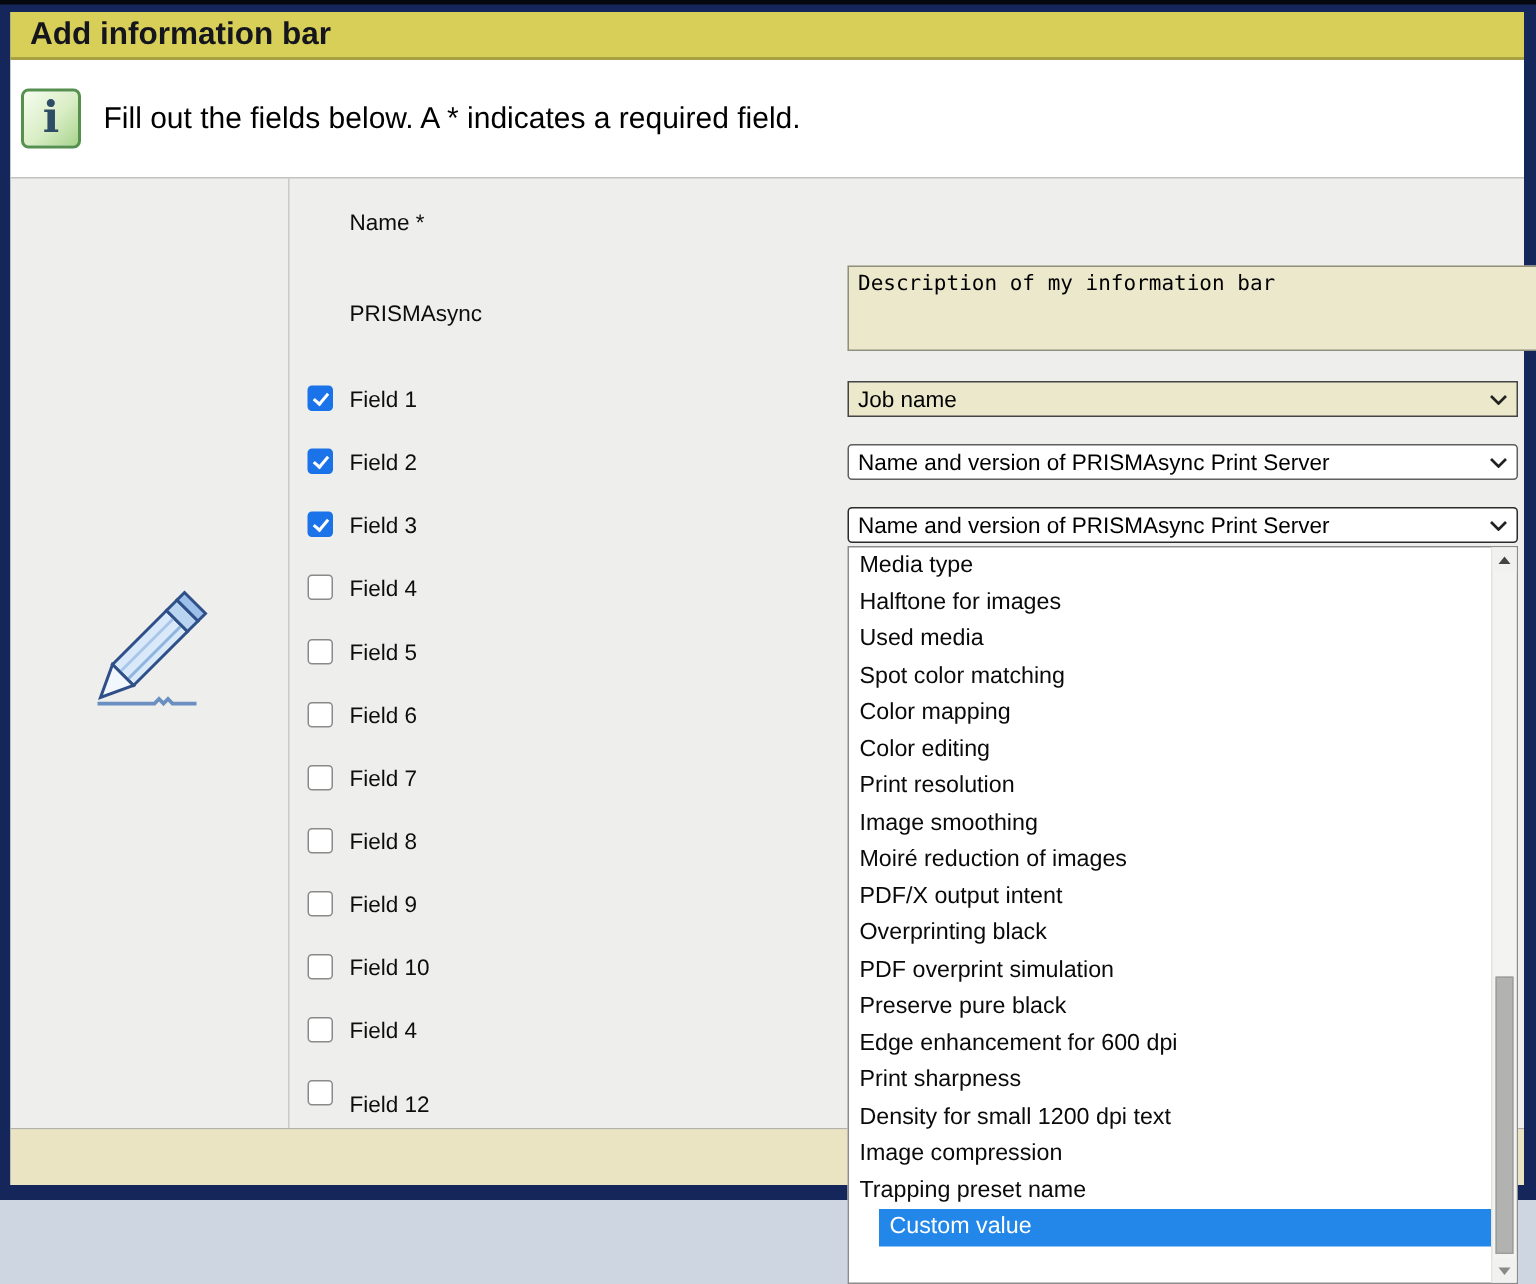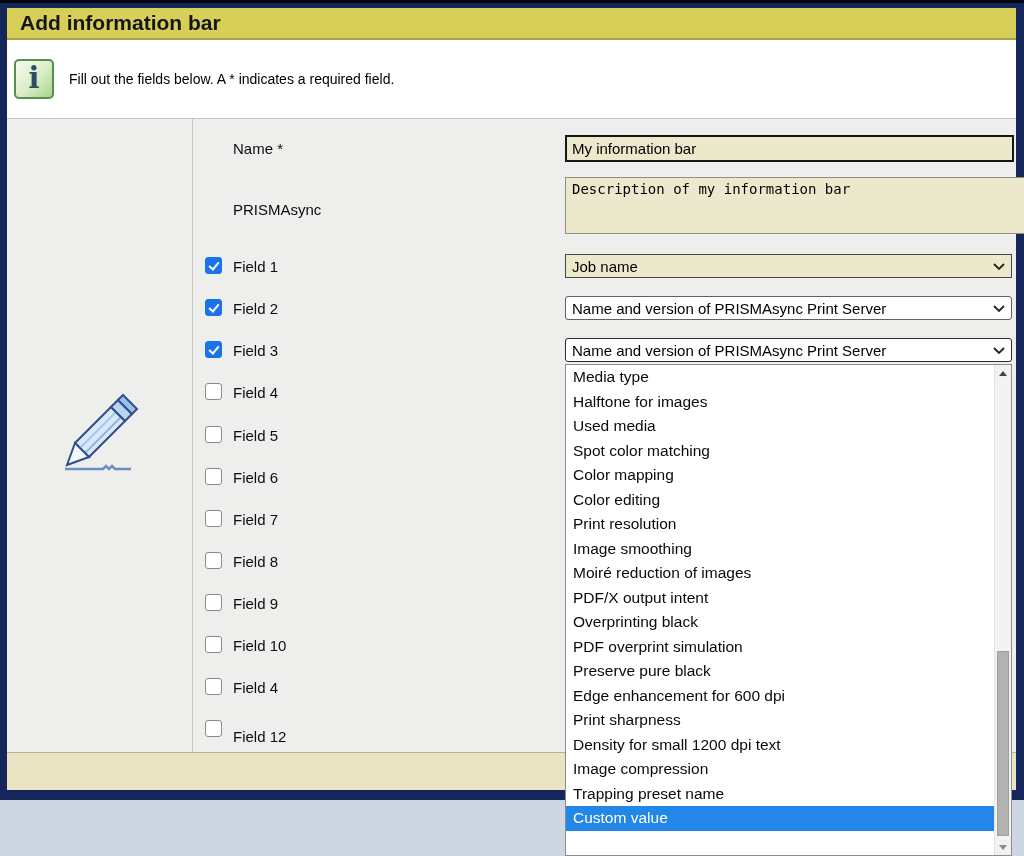--- a/index.html
+++ b/index.html
@@ -34,21 +34,21 @@
     display:flex; align-items:center; padding-left:7px;
   }
   .info-icon {
     width:40px; height:40px; flex:0 0 40px;
     border:2px solid #55904e; border-radius:5px;
     background:linear-gradient(135deg,#f6fcf0 0%,#d8edc4 55%,#a9d48e 100%);
     display:flex; align-items:center; justify-content:center;
     font-family:"DejaVu Serif", serif; font-weight:bold; font-style:normal;
     font-size:29px; line-height:1; color:#2e4e66; padding-bottom:2px;
   }
-  .info-message { margin-left:15px; font-size:14px; color:#000; }
+  .info-message { margin-left:15px; font-size:20px; color:#000; }
 
   
   .form-area {
     position:absolute; left:0; top:110px; height:635px; right:0;
     background:#eeeeec; border-top:1px solid #c2c2bf; border-bottom:1px solid #b2b2a6;
   }
   .left-col {
     position:absolute; left:0; top:0; bottom:0; width:186px;
     border-right:1px solid #c9c9c6;
   }
@@ -104,21 +104,21 @@
   .dropdown {
     position:absolute; left:565px; top:364px; width:447px; height:492px;
     background:#fff; border:1px solid #8c8c8c;
     z-index:10; display:flex;
   }
   .dd-list { flex:1; overflow:hidden; }
   .dd-item {
     height:24.5px; line-height:24.5px; padding-left:7px;
     font-size:15.5px; color:#0a0a0a; white-space:nowrap; cursor:pointer;
   }
-  .dd-item.selected { background:#2287e8; color:#fff; }
+  .dd-item.selected { background:#2287e8; color:#fff;margin-left:20px; }
 
   .dd-scrollbar { flex:0 0 17px; position:relative; background:#f3f3f1; border-left:1px solid #e2e2e0; }
   .sb-btn {
     position:absolute; left:0; right:0; height:16px; background:#f1f1ef;
     display:flex; align-items:center; justify-content:center; cursor:pointer;
   }
   .sb-up { top:0; }
   .sb-down { bottom:0; }
   .sb-up::after {
     content:''; border-left:4px solid transparent; border-right:4px solid transparent;
@@ -159,21 +159,20 @@
             <polygon points="73,19 78,14 92,28 87,33" fill="#9cc0ea" stroke="#2f4f88" stroke-width="2"></polygon>
             <polygon points="30,62 44,76 22,84" fill="#f2f7fd" stroke="#2f4f88" stroke-width="2"></polygon>
             <path d="M20,88 h38 l3,-3 3,3 3,-3 3,3 h16" stroke="#6b8fc0" stroke-width="2.5" fill="none"></path>
           </svg>
         </div>
       </div>
 
       <div class="content">
 
         <label class="flabel" style="top:21px;">Name *</label>
-        <input class="name-input" type="text" value="My information bar" style="">
 
         <label class="flabel" style="top:82px;">PRISMAsync</label>
         <textarea class="desc-textarea" style="">Description of my information bar</textarea>
 
         <span class="checkbox checked" style="top:138px;"></span>
         <label class="flabel" style="top:139px;">Field 1</label>
         <div class="select-box select-tan" style="top:135px;">
           <span class="sel-value">Job name</span>
           <svg class="chevron" viewBox="0 0 12 7" width="12" height="7">
               <polyline points="1,1 6,6 11,1" fill="none" stroke="#222" stroke-width="1.8"></polyline>

